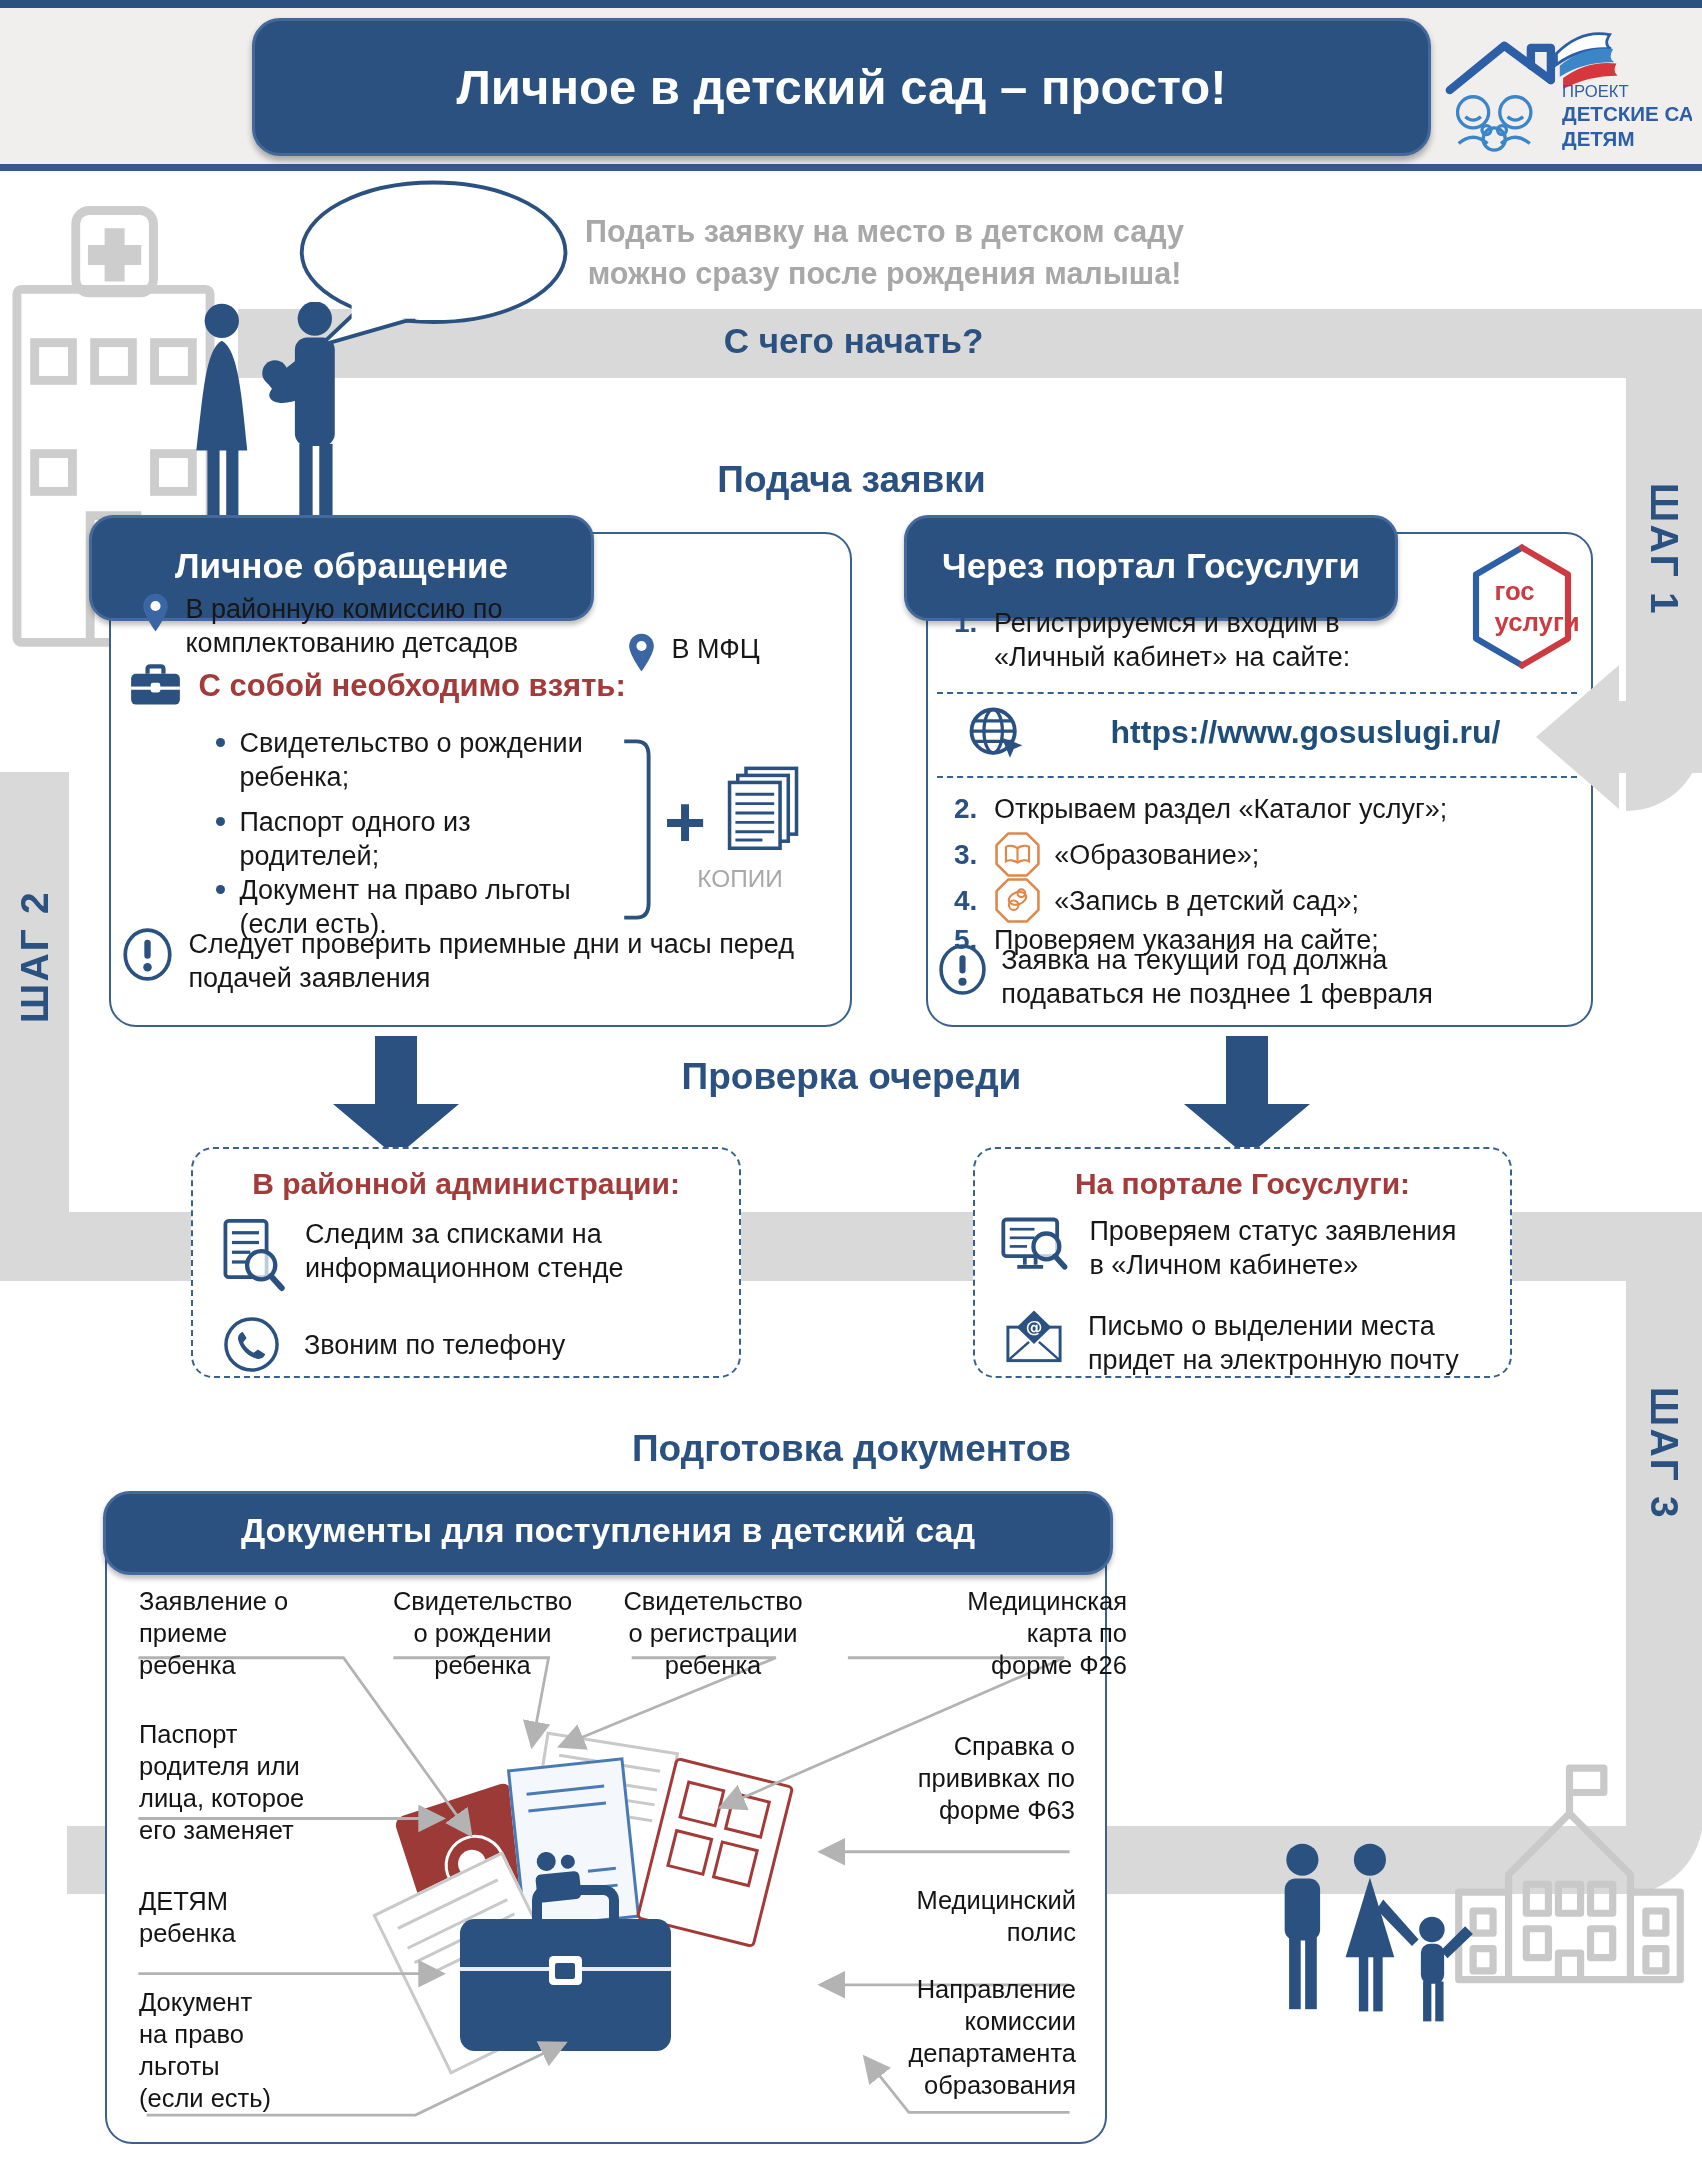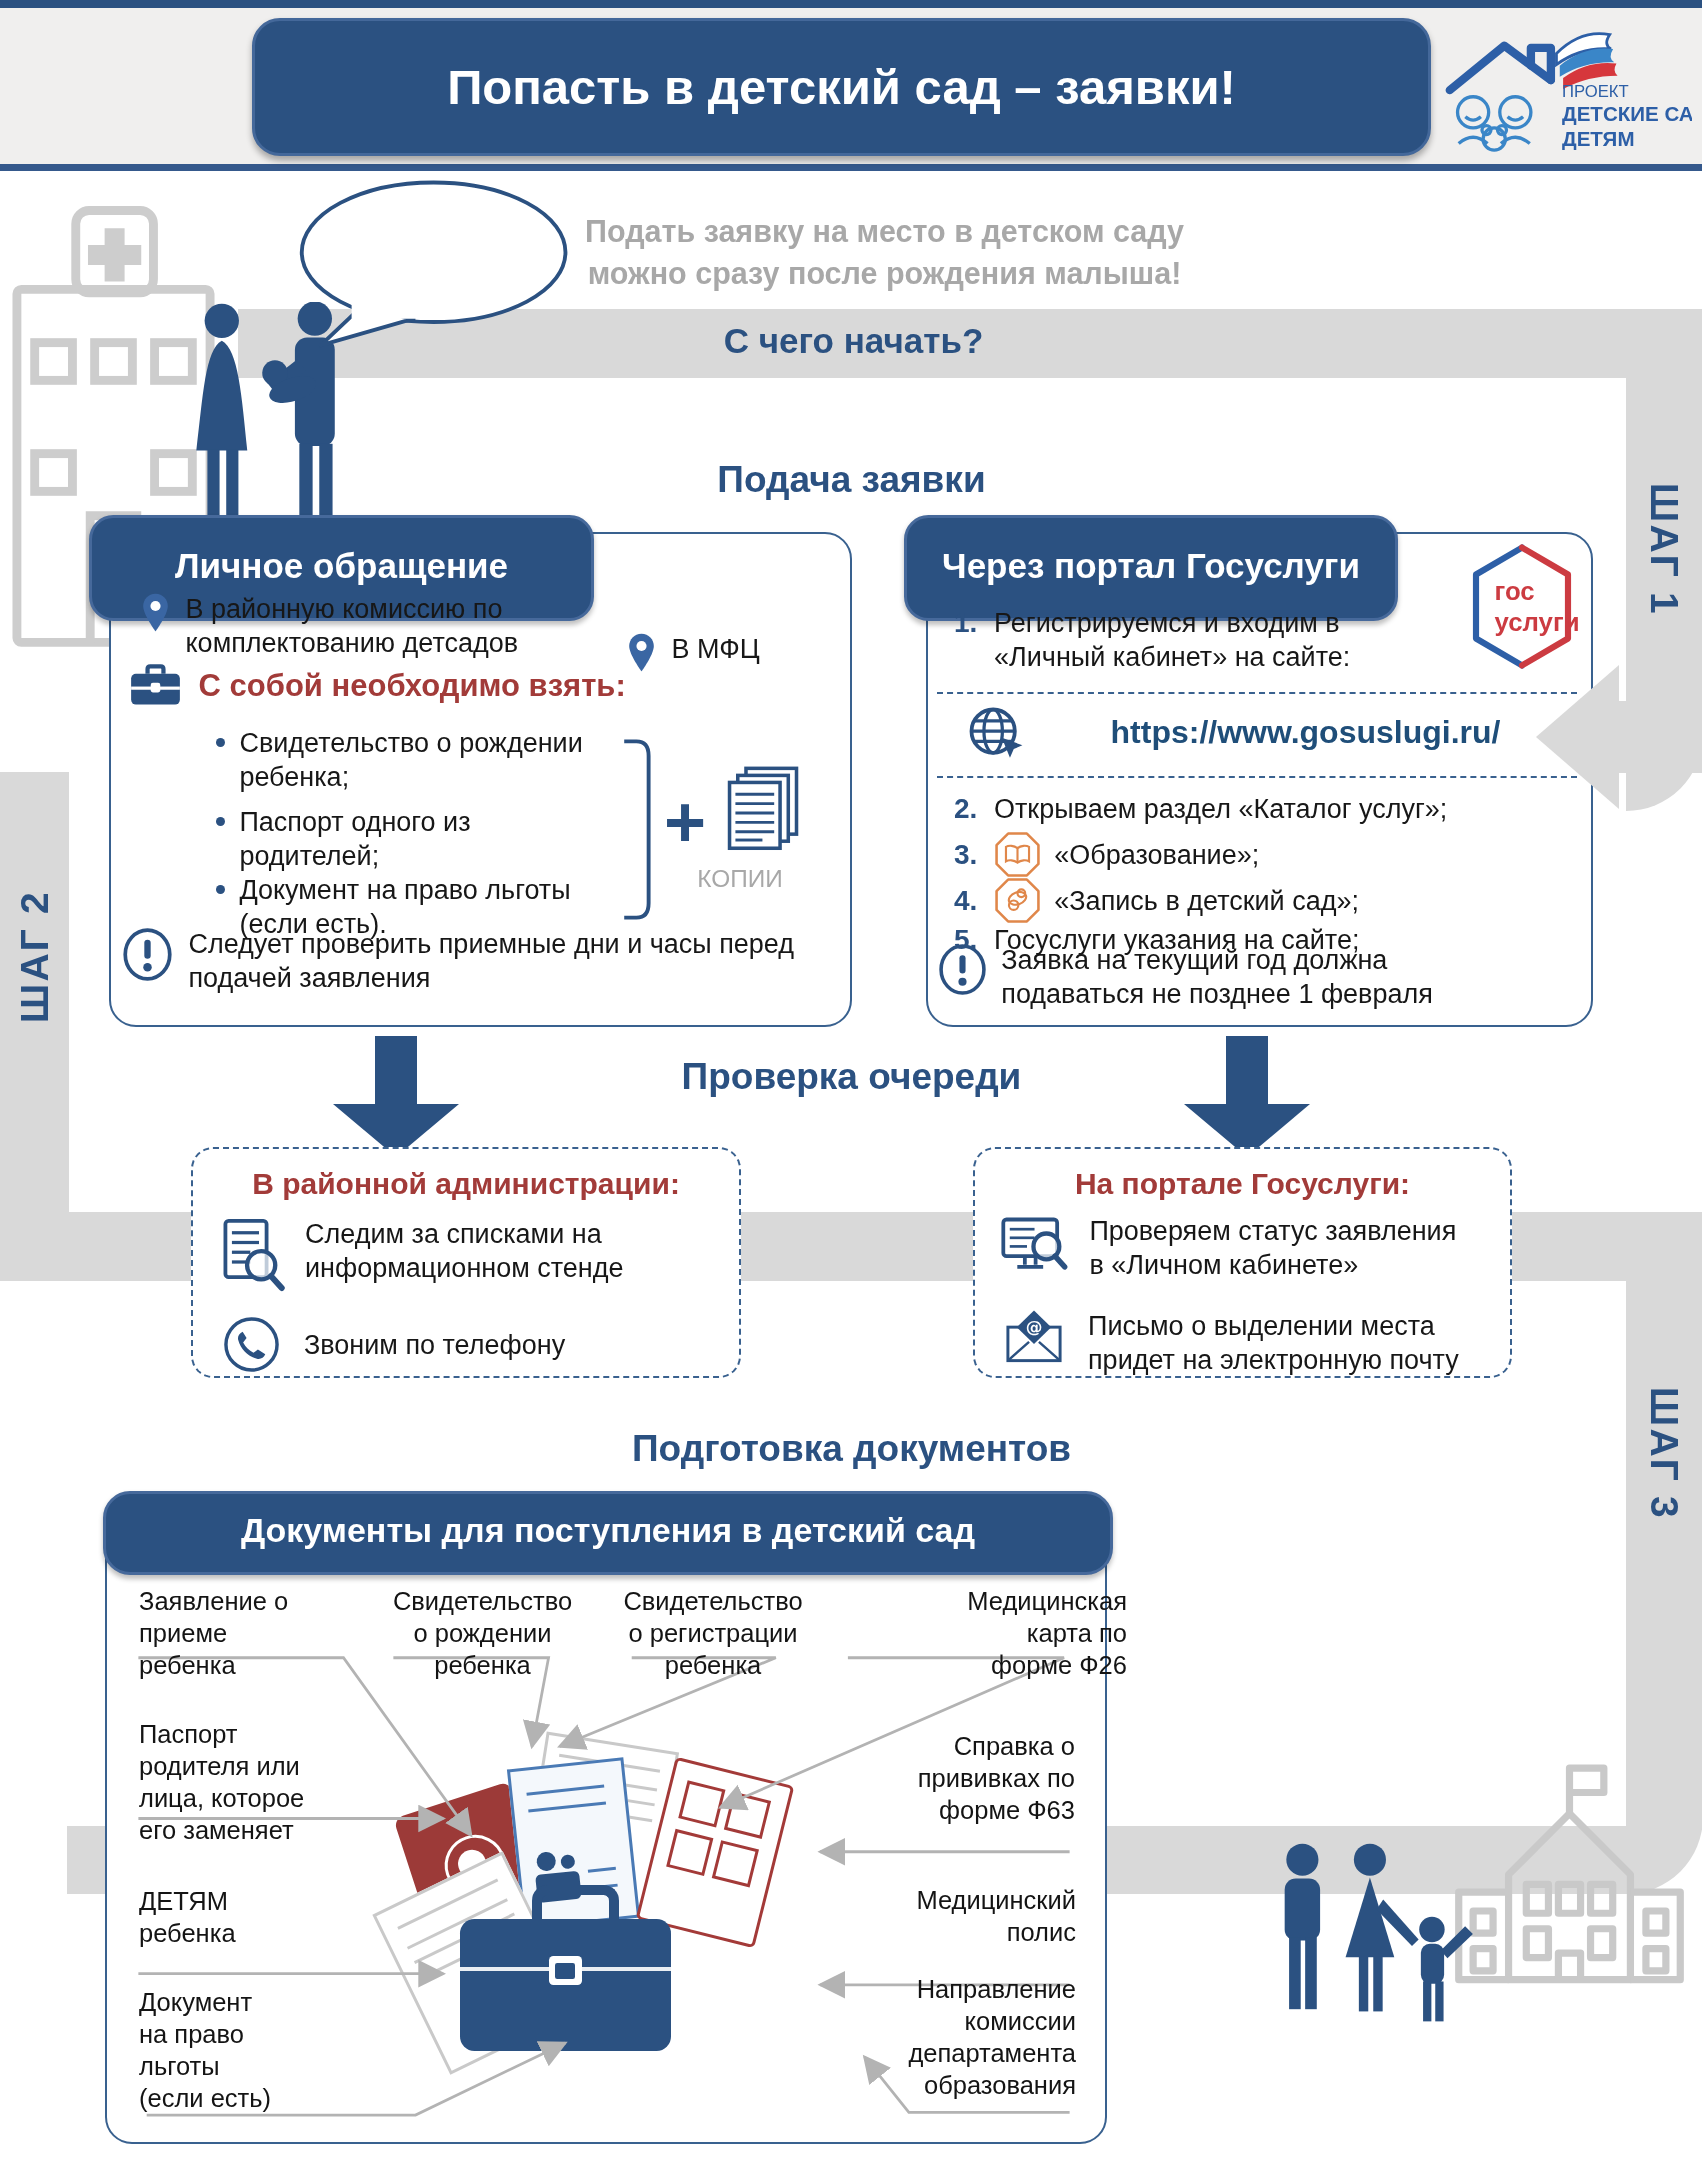--- a/index.html
+++ b/index.html
@@ -26,21 +26,21 @@
 </head>
 <body>
 
 <div id="page">
 
   <div class="abs" style="left:0;top:0;width:1703px;height:7.8px;background:#2b5181;z-index:2;"></div>
   <div class="abs" style="left:0;top:7.8px;width:1703px;height:156px;background:#f0efee;z-index:1;"></div>
   <div class="abs" style="left:0;top:164px;width:1703px;height:6.7px;background:#35598c;z-index:2;"></div>
 
   <div class="abs" style="left:252px;top:18px;width:1173px;height:132px;background:#2b5181;border:3.3px solid #44689a;border-radius:28px;z-index:3;box-shadow:0 4.4px 6.7px rgba(0,0,0,.3);display:flex;align-items:center;justify-content:center;">
-    <div style="color:#ffffff;font-size:49px;font-weight:bold;">Попасть в детский сад – заявки!</div>
+    <div style="color:#ffffff;font-size:49px;font-weight:bold;">Личное в детский сад – просто!</div>
   </div>
 
   <div class="abs" style="left:1442px;top:19px;width:250px;height:140px;z-index:3;">
     <svg width="250" height="140" viewBox="0 0 450 252">
       <g fill="none" stroke="#2d5fa7" stroke-width="15" stroke-linecap="round" stroke-linejoin="round">
         <path d="M14 128 L112 48 L196 110"></path>
           <path d="M160 84 V52 H196 V110"></path>
       </g>
       <g fill="none" stroke="#3a86c8" stroke-width="6">
         <circle cx="56" cy="168" r="28"></circle>
@@ -277,21 +277,21 @@
         <ellipse cx="55" cy="50" rx="21" ry="14" fill="none" stroke="#e0874a" stroke-width="5" transform="rotate(-20 55 50)"></ellipse>
         <circle cx="64" cy="38" r="9" fill="none" stroke="#e0874a" stroke-width="5"></circle>
         <circle cx="46" cy="66" r="11" fill="none" stroke="#e0874a" stroke-width="5"></circle>
       </svg>
     </span>
     <span class="body-txt">«Запись в детский сад»;</span>
   </div>
 
   <div class="row" style="left:954px;top:923px;z-index:4;">
     <span class="num">5.</span>
-    <span class="body-txt" style="width:582px;">Госуслуги указания на сайте;</span>
+    <span class="body-txt" style="width:582px;">Проверяем указания на сайте;</span>
   </div>
 
   <div class="row" style="left:937px;top:943px;z-index:4;">
     <span style="margin-right:13.3px;">
       <svg width="51" height="53" viewBox="0 0 100 100">
         <ellipse cx="50" cy="50" rx="42" ry="46" fill="none" stroke="#2b5181" stroke-width="7"></ellipse>
         <rect x="44" y="22" width="12" height="36" rx="6" fill="#2b5181"></rect>
         <circle cx="50" cy="74" r="8" fill="#2b5181"></circle>
       </svg>
     </span>

